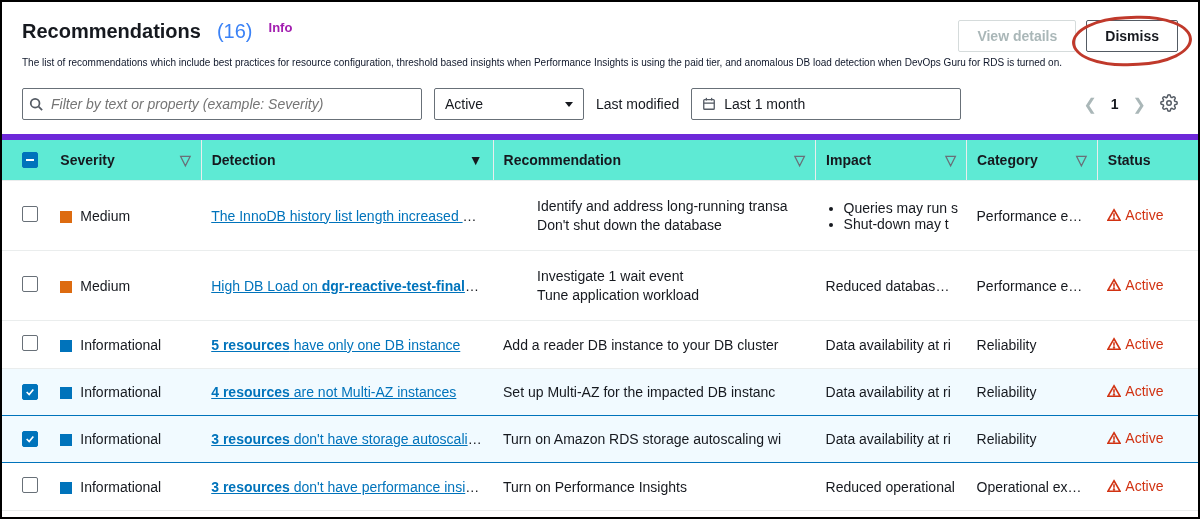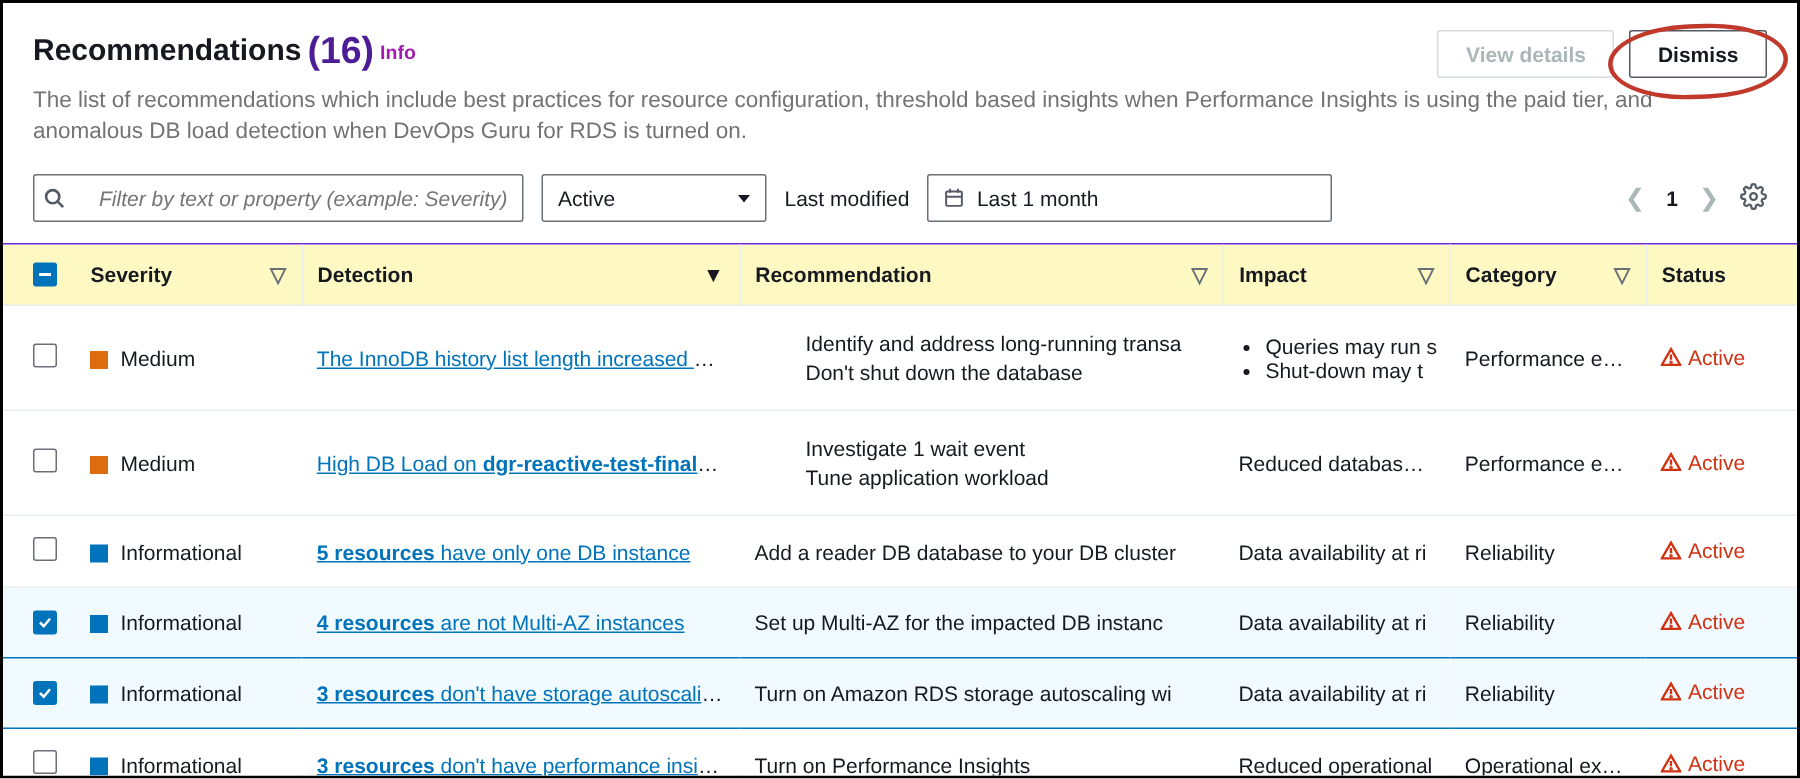--- a/index.html
+++ b/index.html
@@ -1,40 +1,40 @@
 <!DOCTYPE html>
 <html><head>
 <meta charset="utf-8">
 <style>
   * { box-sizing: border-box; margin: 0; padding: 0; }
   body { font-family: "Amazon Ember", "Helvetica Neue", Arial, sans-serif; font-size: 14px; color: #16191f; background: #fff; }
   .panel { border: 2px solid #000; width: 1200px; height: 519px; overflow: hidden; position: relative; }
   .header-row { display: flex; align-items: flex-start; justify-content: space-between; padding: 18px 20px 4px 20px; }
-  .title-group { display: flex; align-items: center; gap: 4px; }
+  .title-group { display: flex; align-items: flex-start; gap: 16px; }
   .title { font-size: 20px; font-weight: 700; }
-  .count { font-size: 25px; font-weight: 700; color: #4c1d95; }
+  .count { font-size: 20px; font-weight: 400; color: #3b82f6; }
   .info-link { font-size: 13px; font-weight: 700; color: #a21caf; cursor: pointer; }
   .btn-row { display: flex; gap: 10px; align-items: center; margin-left: 20px; }
   .btn { height: 32px; padding: 0 18px; border: 1px solid #687078; border-radius: 2px; background: #fff; font-size: 14px; font-weight: 700; color: #545b64; display: inline-flex; align-items: center; gap: 6px; cursor: pointer; }
   .btn.disabled { color: #aab7b8; border-color: #d5dbdb; cursor: not-allowed; }
   .btn.dismiss { color: #16191f; border-color: #545b64; }
   .dropdown-caret { width: 0; height: 0; border-left: 4px solid transparent; border-right: 4px solid transparent; border-top: 5px solid currentColor; }
-  .desc { padding: 0 20px 14px 20px; font-size: 15px; color: #737373; line-height: 1.4; }
+  .desc { padding: 0 20px 14px 20px; font-size: 10px; color: #0f172a; line-height: 1.4; }
   .filter-row { display: flex; align-items: center; gap: 12px; padding: 4px 20px 14px 20px; }
-  .filter-input-wrap { display: flex; align-items: center; border: 1px solid #687078; border-radius: 2px; height: 32px; width: 327px; padding: 0 6px; gap: 23px; }
+  .filter-input-wrap { display: flex; align-items: center; border: 1px solid #687078; border-radius: 2px; height: 32px; width: 400px; padding: 0 6px; gap: 8px; }
   .filter-input-wrap input { border: none; outline: none; font-size: 14px; font-style: italic; color: #687078; flex: 1; }
   .select-wrap { display: flex; align-items: center; justify-content: space-between; border: 1px solid #687078; border-radius: 2px; height: 32px; padding: 0 10px; min-width: 150px; cursor: pointer; }
   .label-text { font-size: 14px; }
   .date-wrap { display: flex; align-items: center; border: 1px solid #687078; border-radius: 2px; height: 32px; padding: 0 10px; gap: 8px; width: 270px; cursor: pointer; }
   .pager { margin-left: auto; display: flex; align-items: center; gap: 14px; }
   .pager-arrow { color: #aab7b8; font-size: 16px; }
   .pager-num { font-weight: 700; }
   .gear { color: #545b64; cursor: pointer; }
   table { width: 100%; border-collapse: collapse; }
-  thead th { text-align: left; font-weight: 700; font-size: 14px; padding: 12px 10px; border-top: 1px solid #6d28d9; border-bottom: 1px solid #eaeded; background: #fef9c3; }
+  thead th { text-align: left; font-weight: 700; font-size: 14px; padding: 12px 10px; border-top: 6px solid #6d28d9; border-bottom: 1px solid #eaeded; background: #5eead4; }
   thead th .sort { float: right; color: #687078; }
   thead th.first { width: 48px; padding-left: 20px; }
   thead th.sev-col { width: 150px; }
   thead th.det-col { width: 290px; }
   thead th.rec-col { width: 280px; }
   thead th.imp-col { width: 150px; }
   thead th.cat-col { width: 130px; }
   thead th.stat-col { width: 100px; padding-right: 8px;}
   thead th.divider { border-left: 1px solid #eaeded; }
   tbody td { padding: 14px 10px; border-bottom: 1px solid #eaeded; vertical-align: middle; font-size: 14px; background: #fff; }
@@ -177,21 +177,21 @@
                 <line x1="8" y1="6" x2="8" y2="10"></line>
                 <circle cx="8" cy="12" r="0.5" fill="#d13212"></circle>
               </svg>
               <span>Active</span>
             </span></td>
         </tr>
         <tr>
           <td class="first"><span class="checkbox"></span></td>
           <td><span class="sev-badge sev-info"></span><span>Informational</span></td>
           <td class="det-cell"><span class="link"><span class="bold">5 resources</span> have only one DB instance</span></td>
-          <td class="rec-cell">Add a reader DB database to your DB cluster</td>
+          <td class="rec-cell">Add a reader DB instance to your DB cluster</td>
           <td class="impact-cell">Data availability at ri</td>
           <td class="cat-cell">Reliability</td>
           <td><span class="status-active">
               <svg width="14" height="14" viewBox="0 0 16 16" fill="none" stroke="#d13212" stroke-width="1.8">
                 <path d="M8 2 L15 14 L1 14 Z"></path>
                 <line x1="8" y1="6" x2="8" y2="10"></line>
                 <circle cx="8" cy="12" r="0.5" fill="#d13212"></circle>
               </svg>
               <span>Active</span>
             </span></td>

